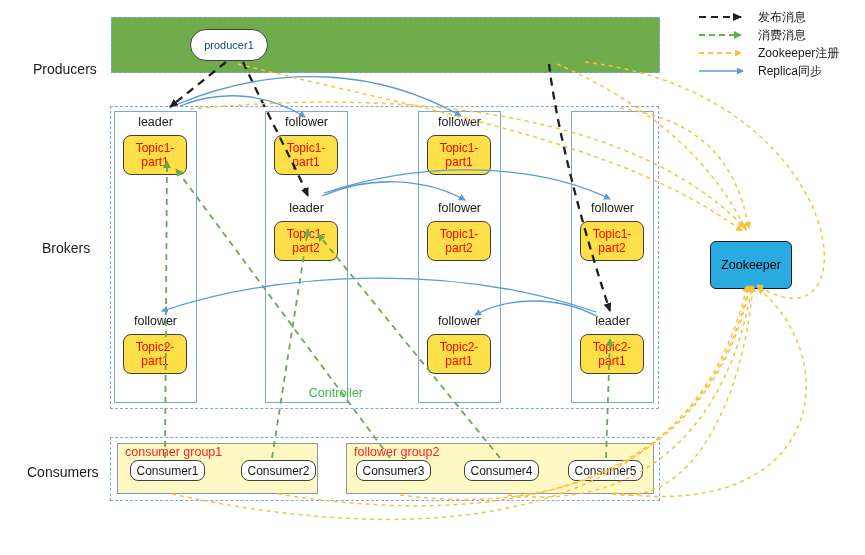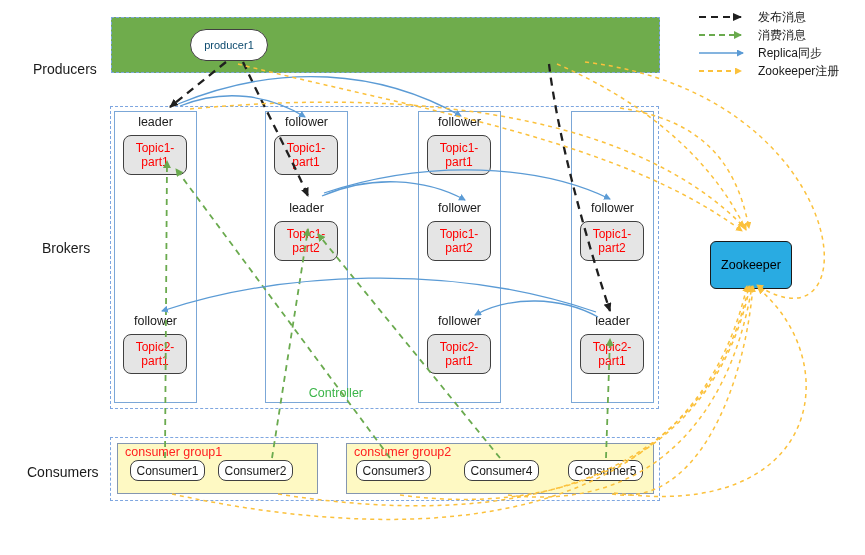--- a/index.html
+++ b/index.html
@@ -15,21 +15,21 @@
   .node-box { position:absolute; background:#fff; border:1.6px solid #404040; border-radius:16px;
               display:flex; align-items:center; justify-content:center;
               font-size:11px; color:#0c4a6e; }
 
   
   .dashed-region { position:absolute; border:1.5px dashed #7EA6E0; background:transparent; }
   .broker-col { position:absolute; top:111px; width:83px; height:292px;
                 border:1.5px solid #7BA7D7; background:#fff; }
   .role-label { position:absolute; width:83px; text-align:center; font-size:12.5px; color:#1a1a1a; }
   .topic-box { position:absolute; width:64px; height:40px; border:1.6px solid #404040; border-radius:8px;
-               background:#e5e5e5; color:#FF0000; font-size:12px; line-height:14.5px;
+               background:#fde047; color:#FF0000; font-size:12px; line-height:14.5px;
                display:flex; flex-direction:column; align-items:center; justify-content:center; }
   .controller-label { position:absolute; left:280px; top:386px; width:83px; text-align:right;
                       font-size:12.5px; color:#3CB54A; }
 
   
   .zk-box { position:absolute; left:710px; top:241px; width:82px; height:48px;
             background:#29ABE2; border:1.6px solid #1a1a1a; border-radius:6px;
             display:flex; align-items:center; justify-content:center; font-size:12.5px; color:#000; }
 
   
@@ -116,54 +116,54 @@
     <span>part1</span>
   </div>
 
   <div class="zk-box" style="background: rgb(41, 171, 226);">Zookeeper</div>
 
   <div class="dashed-region" style="left:110px; top:437px; width:550px; height:64px;"></div>
 
   <div class="group-box" style="left:117px; width:201px;">
     <div class="group-label" style="color: rgb(255, 32, 32);">consumer group1</div>
     <div class="consumer-box" style="left:12px;">Consumer1</div>
-    <div class="consumer-box" style="left:100px;">Consumer2</div>
+    <div class="consumer-box" style="left:123px;">Consumer2</div>
   </div>
 
   <div class="group-box" style="left:346px; width:308px;">
-    <div class="group-label" style="color: rgb(255, 32, 32);">consumer group2</div>
+    <div class="group-label" style="color: rgb(255, 32, 32);">follower group2</div>
     <div class="consumer-box" style="left:9px;">Consumer3</div>
     <div class="consumer-box" style="left:117px;">Consumer4</div>
     <div class="consumer-box" style="left:221px;">Consumer5</div>
   </div>
 
   <div class="legend">
     <div class="legend-row">
       <svg width="54" height="12">
         <line x1="2" y1="6" x2="44" y2="6" stroke-width="2.2" stroke-dasharray="7 5" marker-end="url(#arrow-black)" stroke="#1f1f1f"></line>
       </svg>
       <span class="legend-label">发布消息</span>
     </div>
     <div class="legend-row">
       <svg width="54" height="12">
         <line x1="2" y1="6" x2="44" y2="6" stroke-width="1.8" stroke-dasharray="6 4" marker-end="url(#arrow-green)" stroke="#6AAA4E"></line>
       </svg>
       <span class="legend-label">消费消息</span>
     </div>
     <div class="legend-row">
       <svg width="54" height="12">
+        <line x1="2" y1="6" x2="44" y2="6" stroke-width="1.8" stroke-dasharray="5 4" marker-end="url(#arrow-orange)" stroke="#FBC13C"></line>
+      </svg>
+      <span class="legend-label">Zookeeper注册</span>
+    </div>
+    <div class="legend-row">
+      <svg width="54" height="12">
         <line x1="2" y1="6" x2="46" y2="6" stroke-width="1.4" marker-end="url(#arrow-blue)" stroke="#5B9BD5"></line>
       </svg>
       <span class="legend-label">Replica同步</span>
-    </div>
-    <div class="legend-row">
-      <svg width="54" height="12">
-        <line x1="2" y1="6" x2="44" y2="6" stroke-width="1.8" stroke-dasharray="5 4" marker-end="url(#arrow-orange)" stroke="#FBC13C"></line>
-      </svg>
-      <span class="legend-label">Zookeeper注册</span>
     </div>
   </div>
 
   <svg class="arrows-layer" width="865" height="555">
     <defs>
       <marker id="arrow-black" markerWidth="11" markerHeight="9" refX="8" refY="4" orient="auto" markerUnits="userSpaceOnUse">
         <path d="M0,0 L9,4 L0,8 z" fill="#1f1f1f"></path>
       </marker>
       <marker id="arrow-green" markerWidth="10" markerHeight="9" refX="7" refY="4" orient="auto" markerUnits="userSpaceOnUse">
         <path d="M0,0 L8,4 L0,8 z" fill="#6AAA4E"></path>

